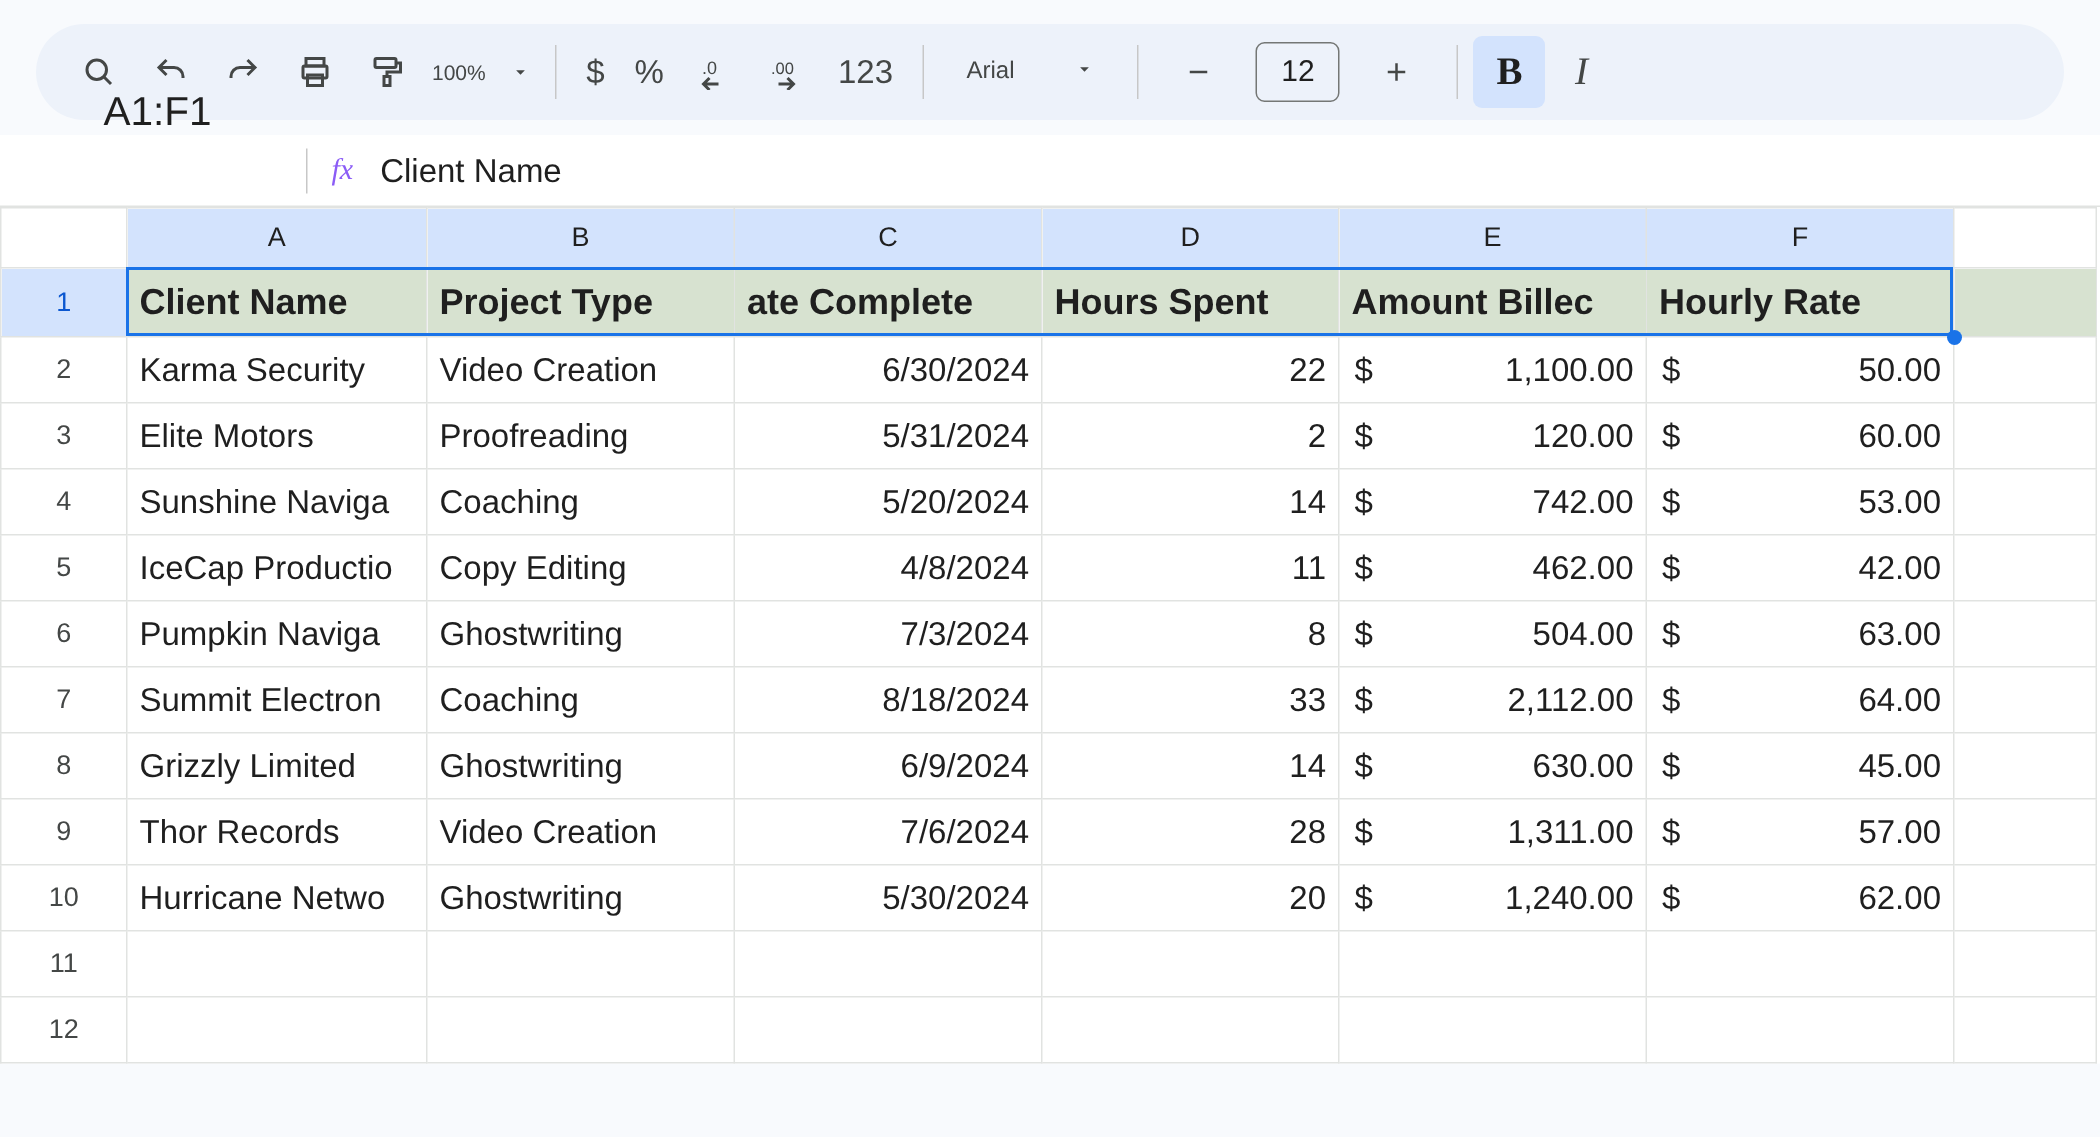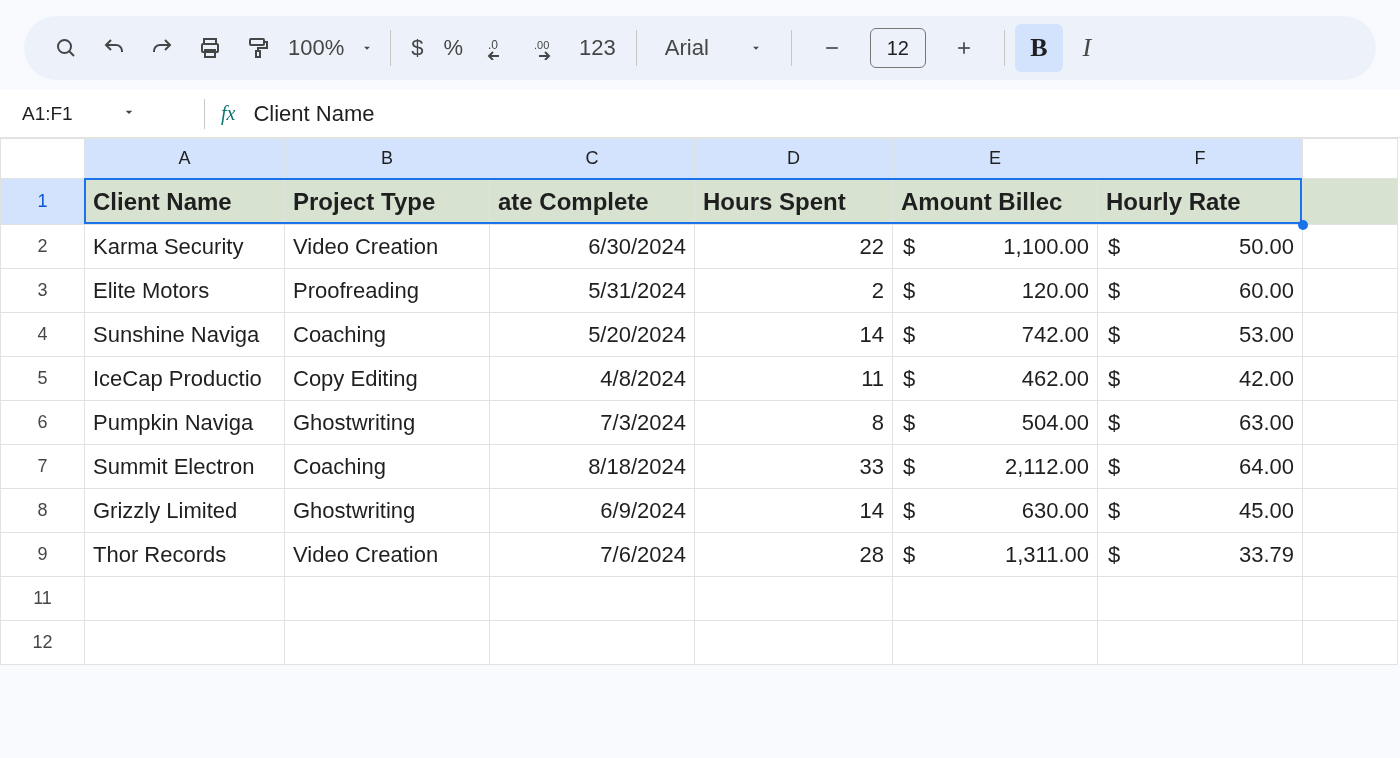--- a/index.html
+++ b/index.html
@@ -6,35 +6,35 @@
   html, body { width: 1400px; height: 758px; font-family: Arial, sans-serif; background: #f8fafd; overflow: hidden; color: #1f1f1f; }
 
   
   .toolbar-wrap { padding: 16px 24px 10px 24px; }
   .toolbar { background: #edf2fa; border-radius: 40px; height: 64px; display: flex; align-items: center; padding: 0 18px; gap: 0; }
   .tbtn { width: 48px; height: 48px; display: flex; align-items: center; justify-content: center; border-radius: 8px; color: #444746; cursor: pointer; }
   .tbtn svg { width: 24px; height: 24px; }
   .tbtn.small svg { width: 20px; height: 20px; }
   .tsep { width: 1px; height: 36px; background: #c7c7c7; margin: 0 10px; }
   .zoom-group { display: flex; align-items: center; gap: 6px; padding: 0 6px; color: #444746; font-size: 22px; }
-  .zoom-group .zval { font-size: 22px; }
+  .zoom-group .zval { font-size: 14px; }
   .zoom-group .caret { margin-left: 10px; }
-  .font-group { display:flex; align-items:center; gap:40px; padding:0 18px; font-size:22px; color:#444746; }
+  .font-group { display:flex; align-items:center; gap:40px; padding:0 18px; font-size:16px; color:#444746; }
   .size-group { display:flex; align-items:center; gap:14px; padding:0 6px; }
   .size-box { width:56px; height:40px; border:1.5px solid #747775; border-radius:6px; display:flex; align-items:center; justify-content:center; font-size:20px; color:#1f1f1f; }
   .bold-btn { width:48px; height:48px; display:flex; align-items:center; justify-content:center; border-radius:6px; background:#d3e3fd; font-family:'Times New Roman',serif; font-weight:700; font-size:26px; color:#1f1f1f; }
   .italic-btn { width:48px; height:48px; display:flex; align-items:center; justify-content:center; font-family:'Times New Roman',serif; font-style:italic; font-size:26px; color:#444746; }
   .txt-btn { padding:0 10px; font-size:22px; color:#444746; display:flex; align-items:center; height:48px; }
 
   
   .fbar { height:48px; display:flex; align-items:center; padding:0 0 0 18px; background:#fff; border-bottom:1px solid #e1e3e1; }
-  .namebox { display:flex; align-items:center; gap:48px; width:170px; font-size:19px; color:#1f1f1f; padding-left:4px;}
+  .namebox { display:flex; align-items:center; gap:48px; width:170px; font-size:27px; color:#1f1f1f; padding-left:4px;flex-direction:column;}
   .namebox .caret svg { width:16px; height:16px; }
   .fbar-sep { width:1px; height:30px; background:#c7c7c7; margin:0 16px; }
-  .fx { font-style:italic; font-family:'Times New Roman',serif; font-size:20px; color:#0f766e; margin-right:18px; }
+  .fx { font-style:italic; font-family:'Times New Roman',serif; font-size:20px; color:#8b5cf6; margin-right:18px; }
   .fval { font-size:22px; color:#1f1f1f; }
 
   
   .grid-wrap { background:#fff; font-size:21px; }
   table.grid { border-collapse:collapse; table-layout:fixed; }
   .grid th, .grid td { border:1px solid #e1e3e1; overflow:hidden; white-space:nowrap; }
   .corner { width:84px; height:40px; background:#fff; border-top:none; border-left:none; }
   th.colh { height:40px; background:#fff; font-weight:400; color:#444746; font-size:18px; text-align:center; }
   th.colh.sel { background:#d3e3fd; color:#1f1f1f; font-weight:400; }
   th.rowh { width:84px; text-align:center; font-weight:400; color:#444746; font-size:18px; background:#fff; }
@@ -337,21 +337,41 @@
           <td class="cell num">28</td>
           <td class="cell ">
             <div class="money">
               <span class="sym">$</span>
               <span class="amt">1,311.00</span>
             </div>
           </td>
           <td class="cell ">
             <div class="money">
               <span class="sym">$</span>
-              <span class="amt">33.79</span>
+              <span class="amt">57.00</span>
+            </div>
+          </td>
+          <td class="cell"></td>
+        </tr>
+        <tr>
+          <th class="rowh">10</th>
+          <td class="cell txt">Hurricane Netwo</td>
+          <td class="cell txt">Ghostwriting</td>
+          <td class="cell num">5/30/2024</td>
+          <td class="cell num">20</td>
+          <td class="cell ">
+            <div class="money">
+              <span class="sym">$</span>
+              <span class="amt">1,240.00</span>
+            </div>
+          </td>
+          <td class="cell ">
+            <div class="money">
+              <span class="sym">$</span>
+              <span class="amt">62.00</span>
             </div>
           </td>
           <td class="cell"></td>
         </tr>
         <tr>
           <th class="rowh">11</th>
           <td class="cell"></td>
           <td class="cell"></td>
           <td class="cell"></td>
           <td class="cell"></td>

